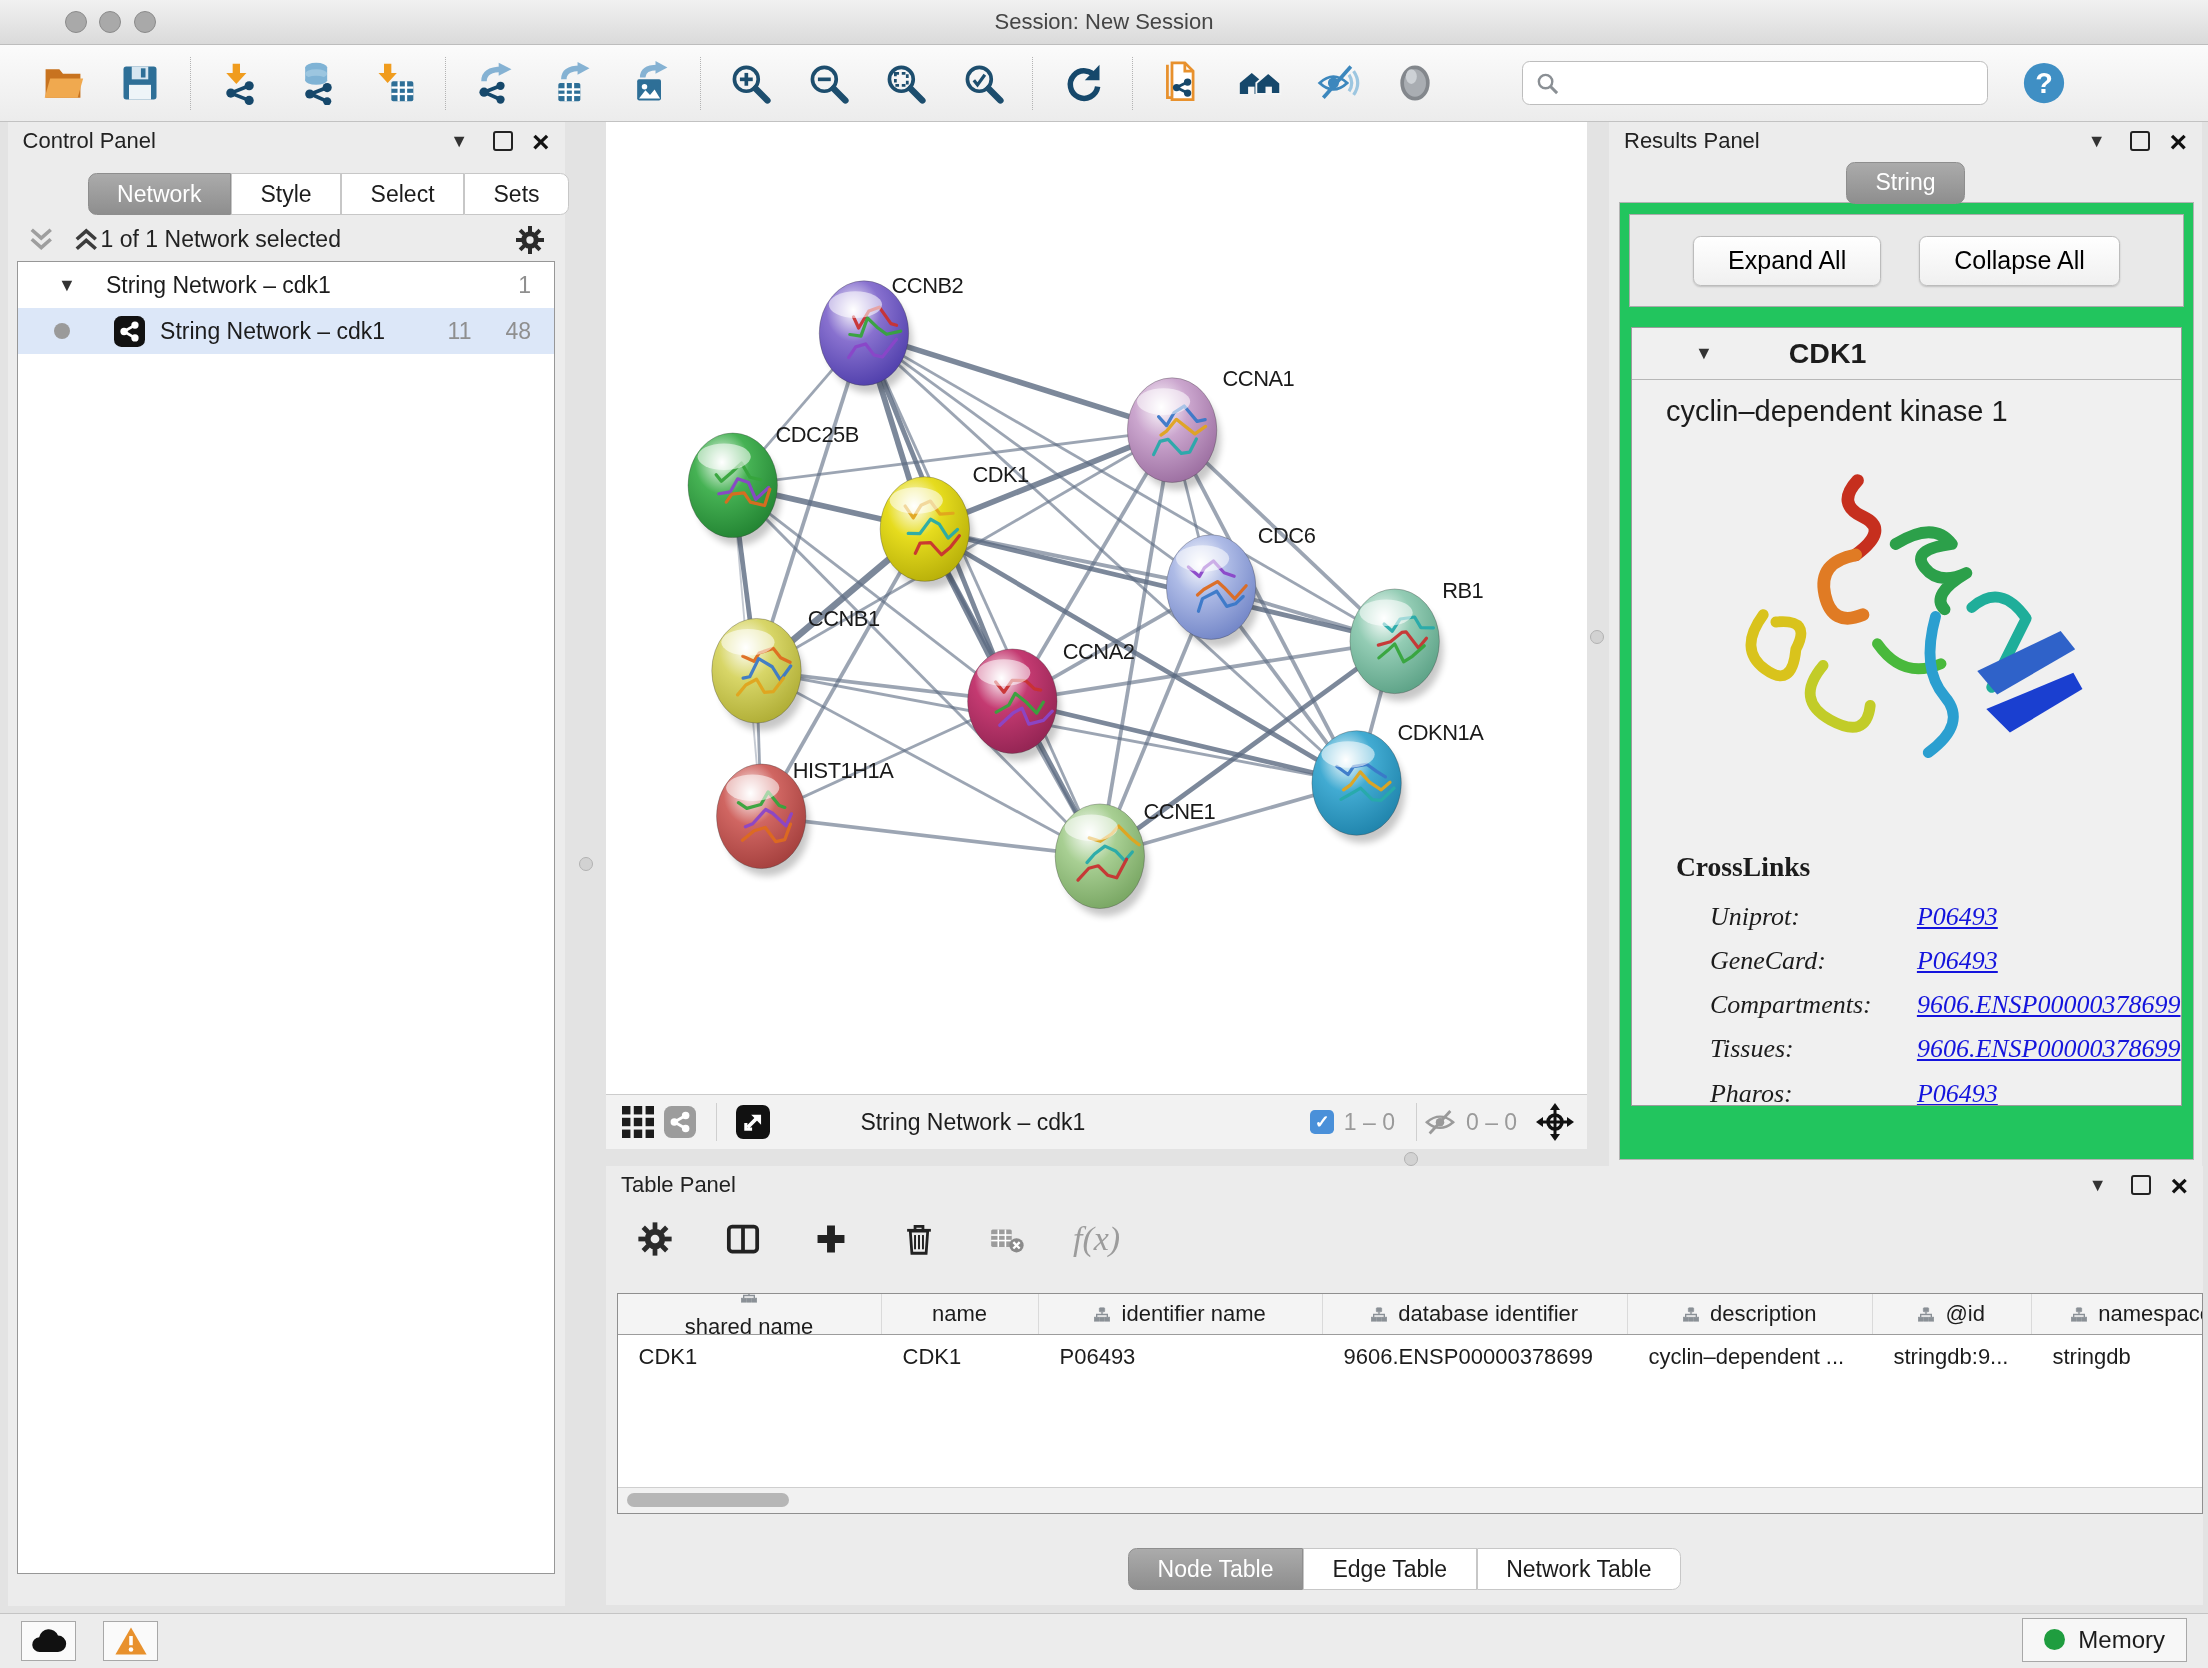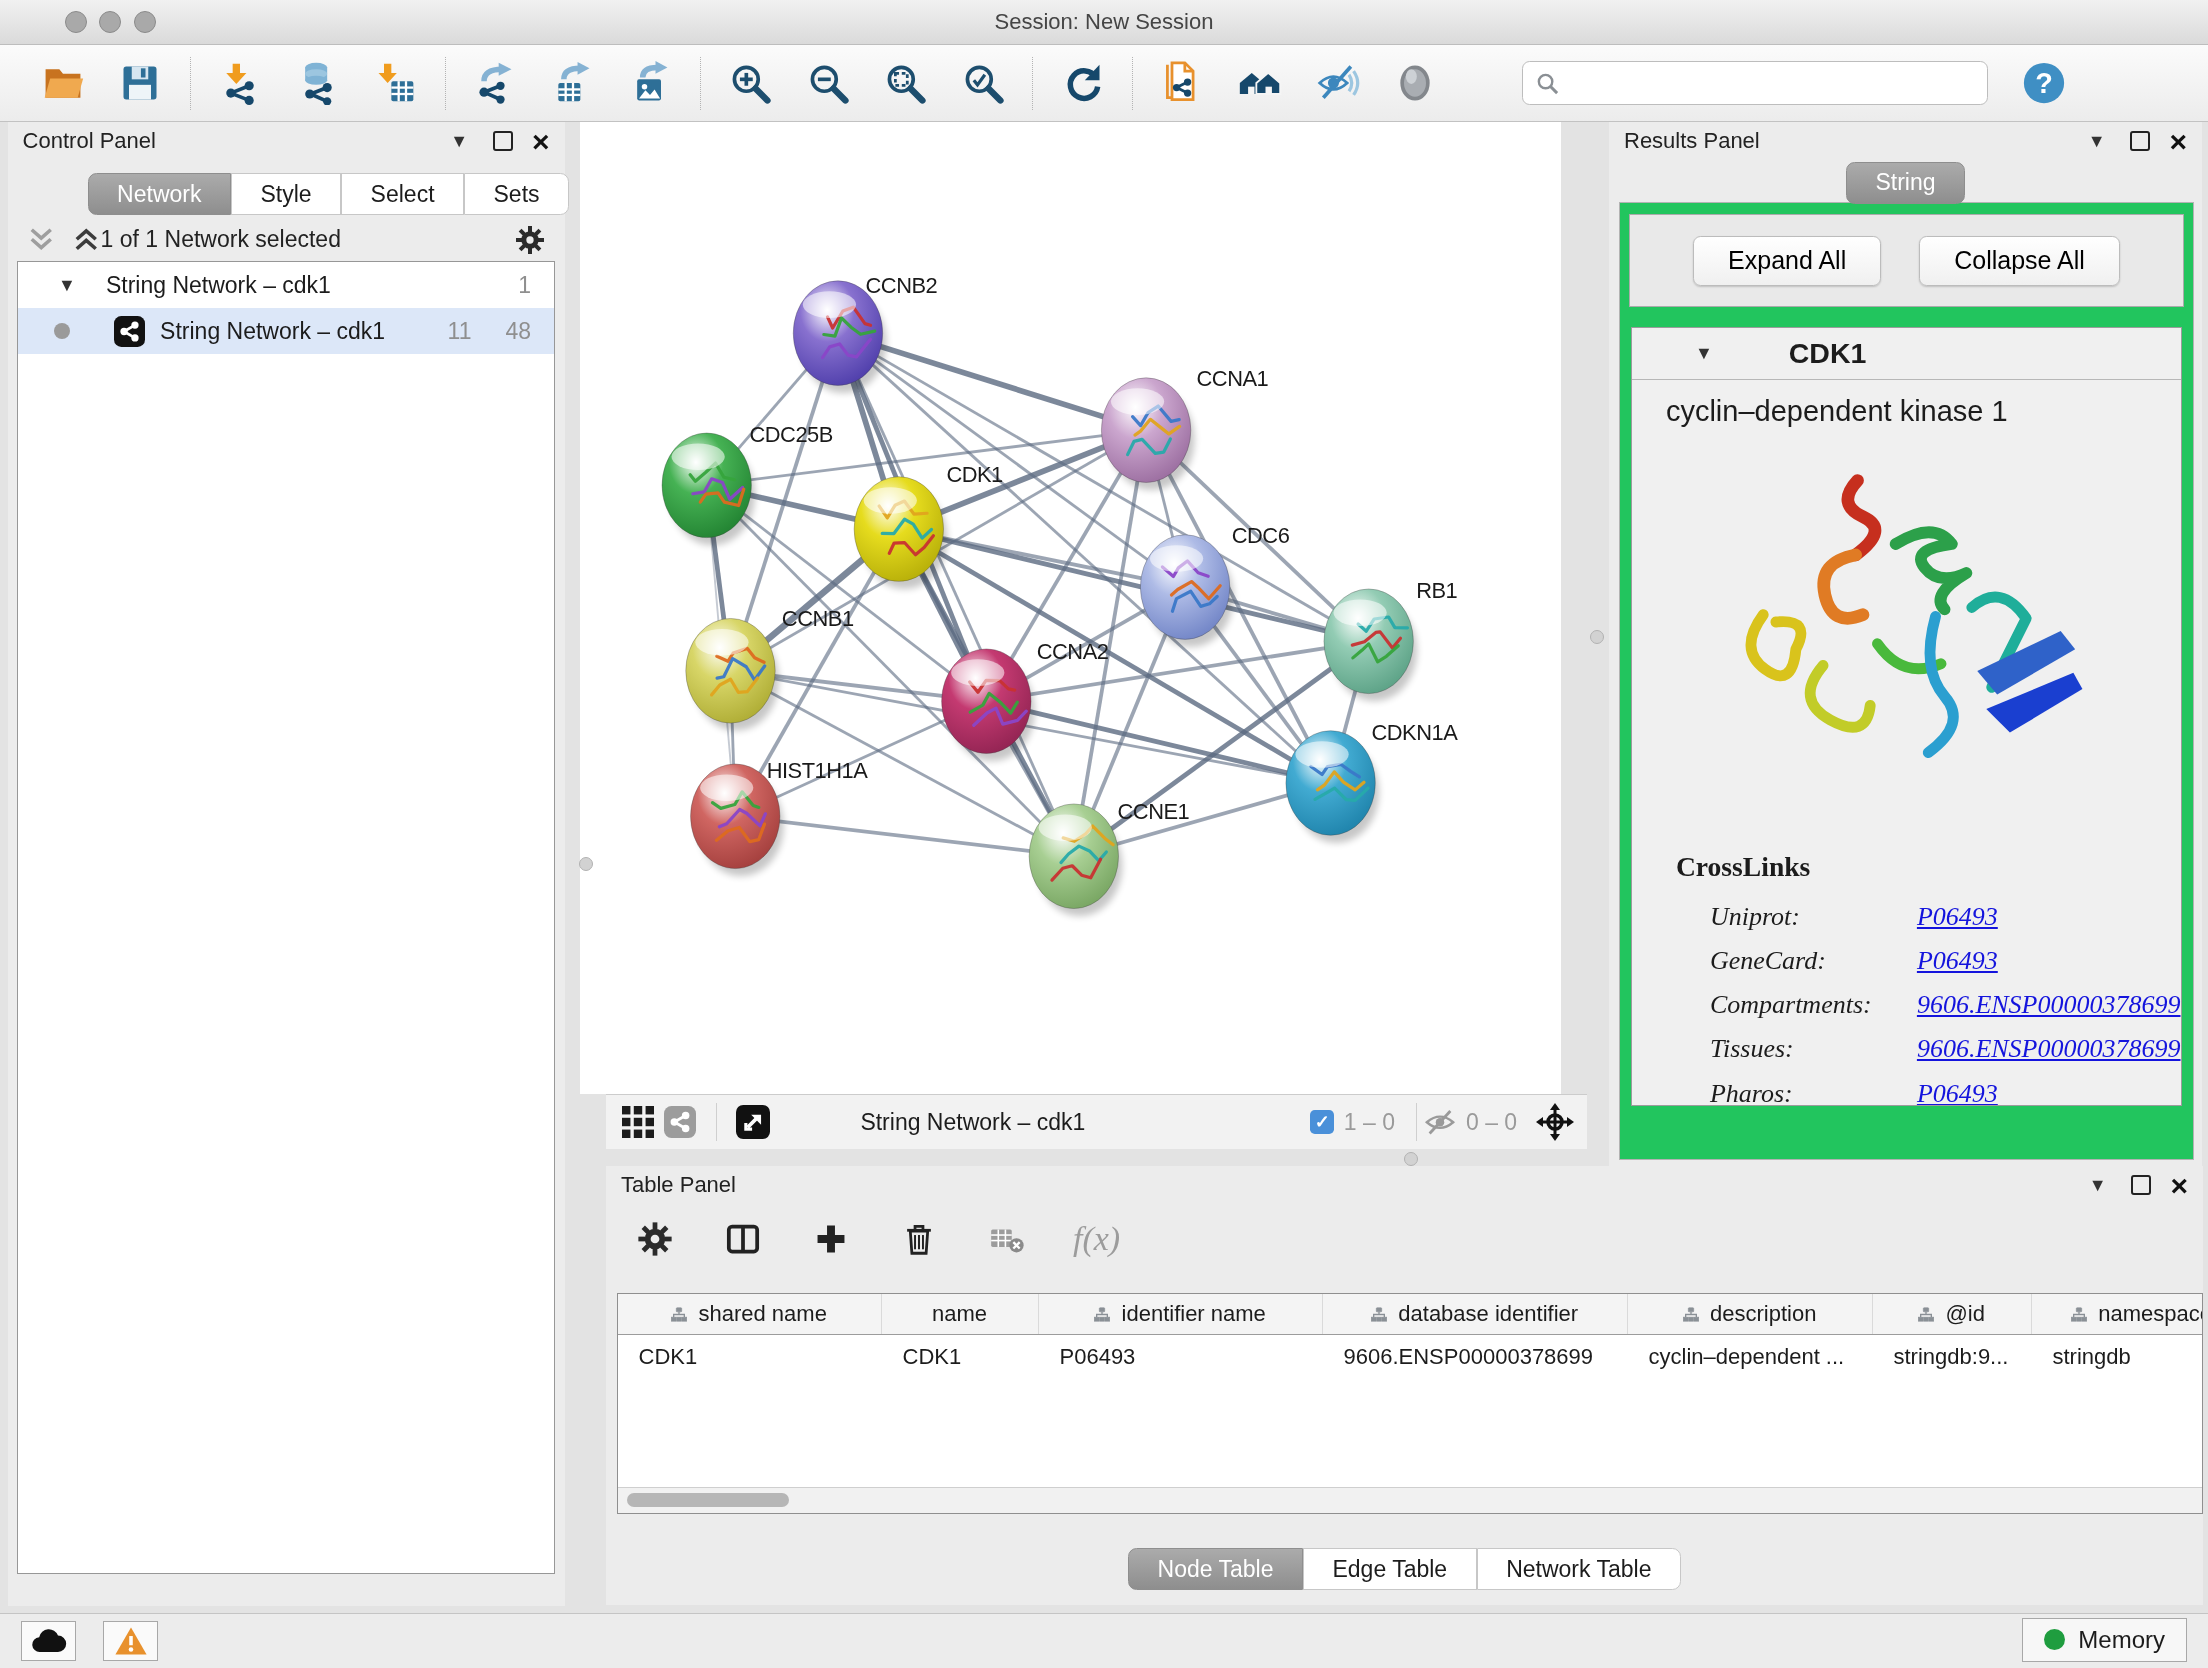--- a/index.html
+++ b/index.html
@@ -33,21 +33,21 @@
   
   .cpanel{position:absolute;left:7.6px;top:122px;width:557px;height:1484px;background:#ececec;}
   .ctabs{display:flex;padding-left:80px;margin-top:13px;}
   .cstatus{height:49px;display:flex;align-items:center;padding:0 19px;font-size:23px;color:#222;}
   .cstatus .mid{flex:1;}
   .tree{position:absolute;left:9.5px;top:139px;right:9.5px;bottom:32px;background:#fff;border:1px solid #979797;}
   .trow{height:46px;display:flex;align-items:center;font-size:23px;}
   .trow.sel{background:#dce7f8;}
   .count{color:#8f8f8f;}
   
-  .canvas{position:absolute;left:580px;top:122px;width:981px;height:972px;background:#fff;}
+  .canvas{position:absolute;left:606px;top:122px;width:981px;height:972px;background:#fff;}
   .netfooter{position:absolute;left:606px;top:1094px;width:981px;height:55px;background:#f2f2f2;border-top:1px solid #cccccc;display:flex;align-items:center;font-size:23px;box-sizing:border-box;}
   .nfsep{border-left:1px solid #cfcfcf;height:38px;margin:0 15px;}
   .checkbox{width:24px;height:24px;background:#4a90d9;border-radius:4.8px;color:#fff;font-size:18px;font-weight:bold;display:flex;align-items:center;justify-content:center;cursor:pointer;}
   .gcount{color:#9a9a9a;margin:0 13.3px 0 9.5px;}
   
   .rpanel{position:absolute;left:1609px;top:122px;width:593px;height:1044px;background:#ececec;}
   .rtabs{display:flex;justify-content:center;position:relative;z-index:2;margin-top:1.9px;}
   .rbody{position:absolute;left:9.5px;top:80px;right:7.6px;bottom:5.7px;background:#22c55e;border:1px solid #b3b3b3;}
   .expandbox{margin:11.4px 9.5px 9.5px;border:1px solid #ababab;background:#e9e9e9;height:91px;display:flex;align-items:center;justify-content:center;gap:38px;}
   .btn{background:linear-gradient(#ffffff,#f0f0f0);border:1px solid #bcbcbc;border-radius:7.6px;font-size:25px;padding:9.5px 34px;box-shadow:0 1px 1.9px rgba(0,0,0,.18);cursor:pointer;font-family:inherit;}
@@ -790,21 +790,21 @@
               <line x1="22" y1="12" x2="22" y2="34"></line>
             </g>
             <circle cx="36" cy="32" r="9" fill="#8a8a8a"></circle>
             <path d="M32 28l8 8M40 28l-8 8" stroke="#fff" stroke-width="3"></path>
           </svg>
         </span>
       <span class="fx">f(x)</span>
     </div>
     <div class="tablewrap">
       <div class="thead" id="table-head">
-          <div class="th" style="width: 264px;">
+          <div class="th" style="width: 264px; flex-direction: column;">
             <span>
               <svg width="16" height="15" viewBox="0 0 24 22">
                 <g fill="#8a9096" stroke="#8a9096">
                   <rect x="8" y="1" width="8" height="6" rx="1"></rect>
                   <path d="M12 7v4M4 15v-4h16v4" fill="none" stroke-width="2"></path>
                   <rect x="0.5" y="15" width="7" height="6"></rect>
                   <rect x="8.5" y="15" width="7" height="6"></rect>
                   <rect x="16.5" y="15" width="7" height="6"></rect>
                 </g>
               </svg>

